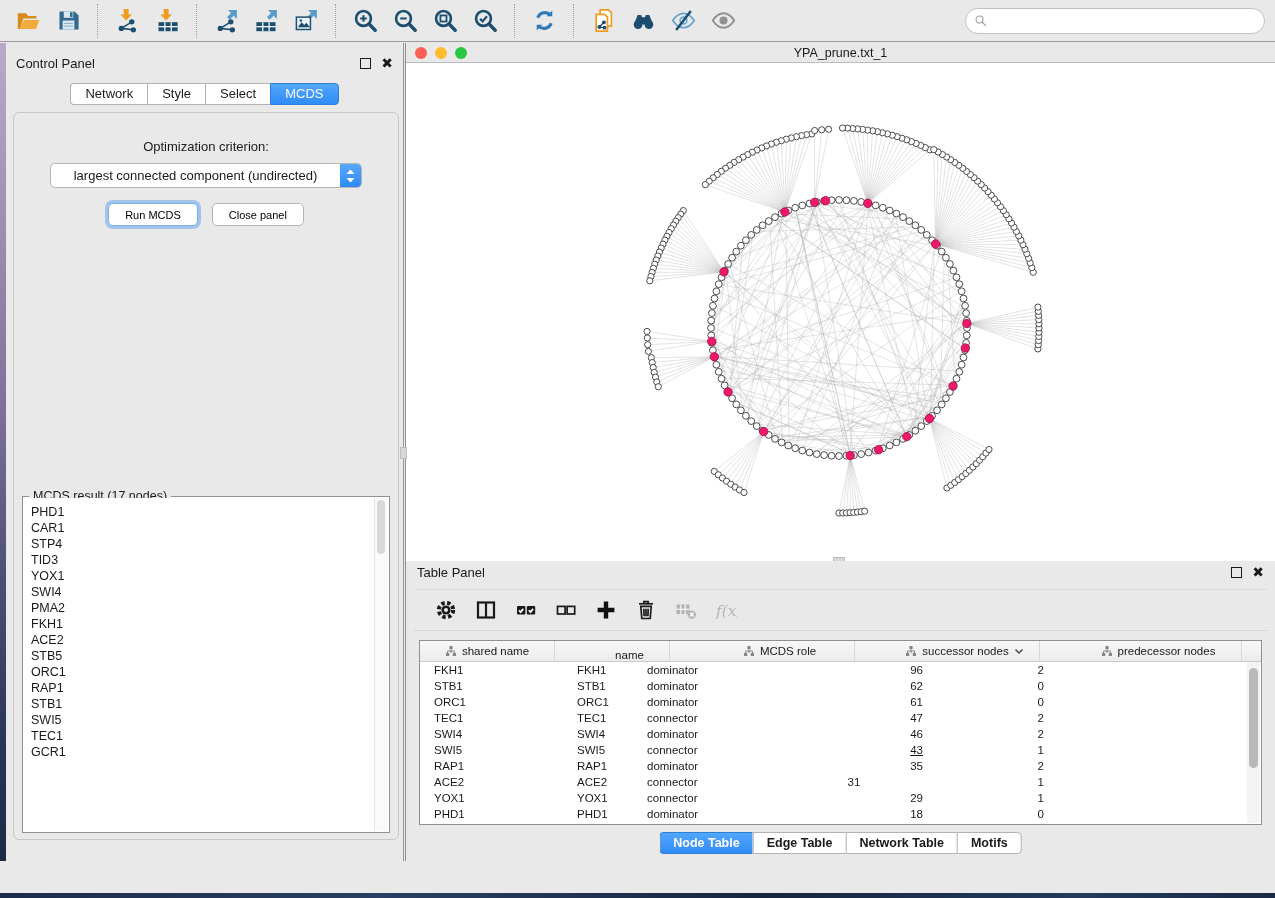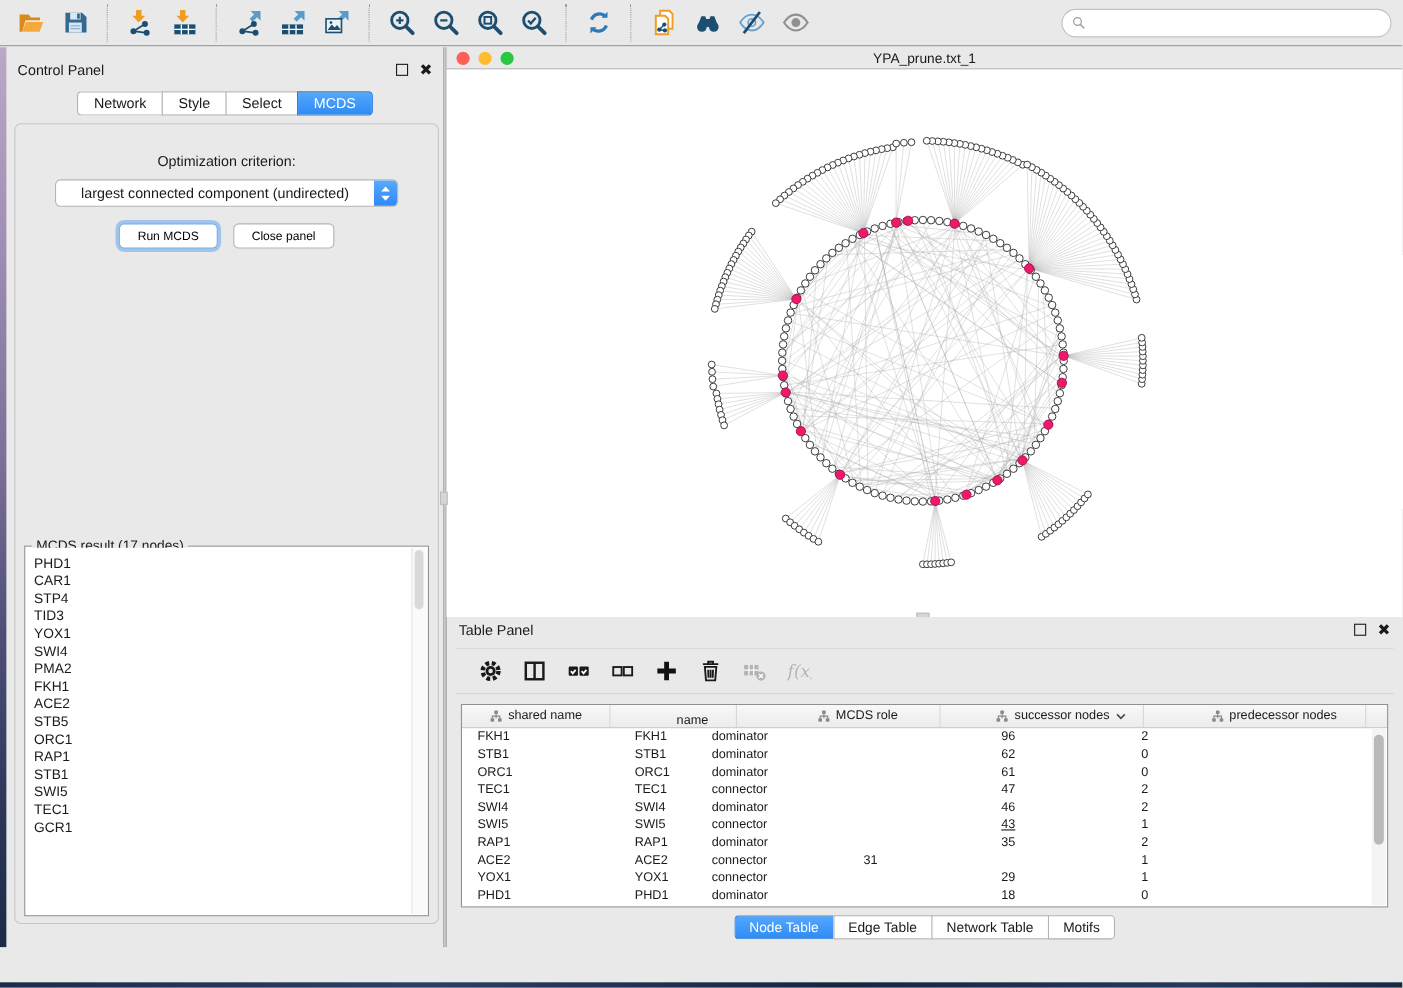--- a/index.html
+++ b/index.html
@@ -80,21 +80,21 @@
   .tp-btn svg{width:24px;height:24px;}
   #node-table{position:absolute;left:13px;right:13px;top:79px;bottom:36px;background:#fff;
     border:1px solid #909090;overflow:hidden;}
   #nt-header{display:flex;height:20px;background:linear-gradient(#f8f8f8,#ececec);border-bottom:1px solid #c9c9c9;gap:35px;}
   .nt-hcell{display:flex;align-items:center;justify-content:center;gap:5px;font-size:11.5px;
     border-right:1px solid #d8d8d8;box-sizing:border-box;white-space:nowrap;overflow:hidden;}
   .nt-row{display:flex;height:16px;align-items:center;font-size:11.5px;}
   .nt-cell{box-sizing:border-box;white-space:nowrap;overflow:hidden;}
   #nt-scroll{position:absolute;top:21px;bottom:1px;right:1px;width:13px;background:#f4f4f4;}
   #nt-scroll .thumb{position:absolute;top:6px;left:2px;width:9px;height:100px;background:#b9b9b9;border-radius:5px;}
-  #tp-tabs{position:absolute;bottom:7px;left:50%;transform:translateX(-50%);display:flex;}
+  #tp-tabs{position:absolute;bottom:7px;left:50%;transform:translateX(-50%);display:flex;font-weight:bold;}
   #tp-tabs .tab{font-size:12.5px;height:20px;line-height:20px;padding:0 13px;}
 
   
   #status-bar{left:0;top:861px;width:1275px;height:32px;background:#e9e9e9;border-top:1px solid #bdbdbd;
     display:flex;align-items:center;box-sizing:border-box;}
   #list-btn{margin-left:10px;width:32px;height:24px;background:#f3f3f3;border:1px solid #b3b3b3;border-radius:3px;
     display:flex;align-items:center;justify-content:center;}
   #list-btn svg{width:18px;height:18px;}
   #memory-btn{margin-left:auto;margin-right:9px;height:24px;background:#fdfdfd;border:1px solid #b3b3b3;
     border-radius:4px;display:flex;align-items:center;gap:6px;padding:0 11px;font-size:12.5px;font-family:inherit;}
@@ -1129,21 +1129,21 @@
             <div class="nt-cell" style="width: 135px; text-align: left; padding-left: 14px;">RAP1</div>
             <div class="nt-cell" style="width: 80px; text-align: left; padding-left: 22px;">RAP1</div>
             <div class="nt-cell" style="width: 150px; text-align: left; padding-left: 12px;">dominator</div>
             <div class="nt-cell" style="width: 150px; text-align: right; padding-right: 12px;">35</div>
             <div class="nt-cell" style="width: 167px; text-align: right; padding-right: 58px;">2</div>
           </div>
           <div class="nt-row">
             <div class="nt-cell" style="width: 135px; text-align: left; padding-left: 14px;">ACE2</div>
             <div class="nt-cell" style="width: 80px; text-align: left; padding-left: 22px;">ACE2</div>
             <div class="nt-cell" style="width: 150px; text-align: left; padding-left: 12px;">connector</div>
-            <div class="nt-cell" style="width: 150px; text-align: left; padding-right: 12px;">31</div>
+            <div class="nt-cell" style="width: 150px; text-align: center; padding-right: 12px;">31</div>
             <div class="nt-cell" style="width: 167px; text-align: right; padding-right: 58px;">1</div>
           </div>
           <div class="nt-row">
             <div class="nt-cell" style="width: 135px; text-align: left; padding-left: 14px;">YOX1</div>
             <div class="nt-cell" style="width: 80px; text-align: left; padding-left: 22px;">YOX1</div>
             <div class="nt-cell" style="width: 150px; text-align: left; padding-left: 12px;">connector</div>
             <div class="nt-cell" style="width: 150px; text-align: right; padding-right: 12px;">29</div>
             <div class="nt-cell" style="width: 167px; text-align: right; padding-right: 58px;">1</div>
           </div>
           <div class="nt-row">

